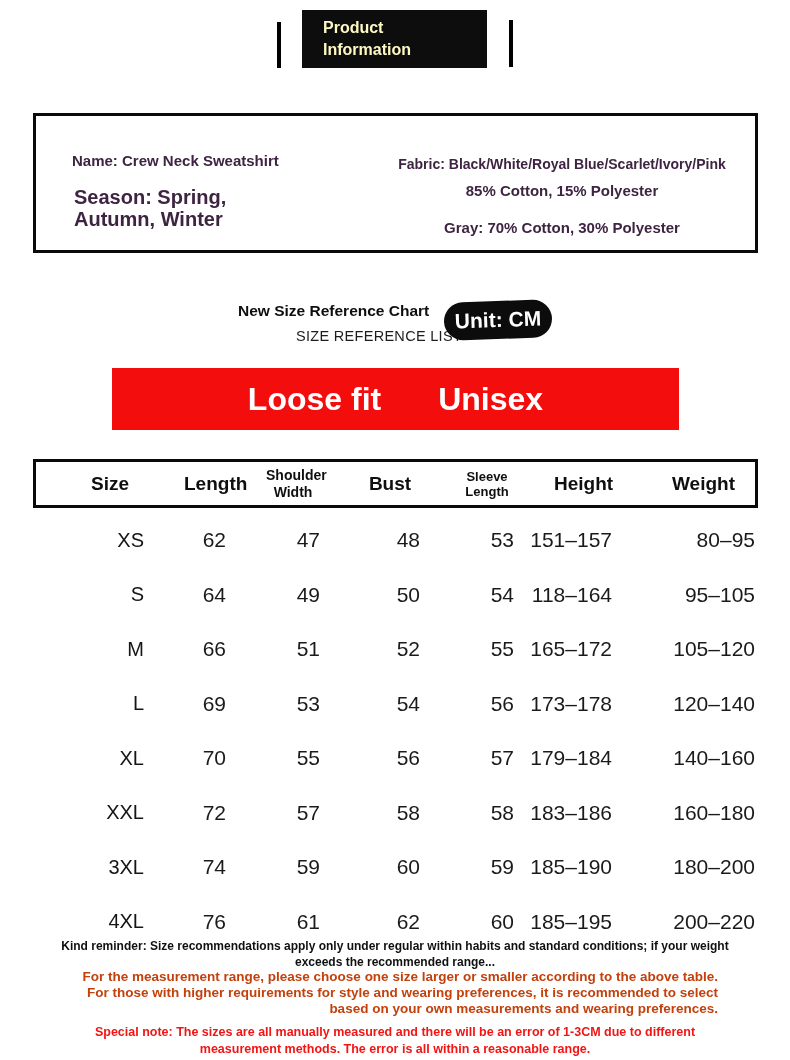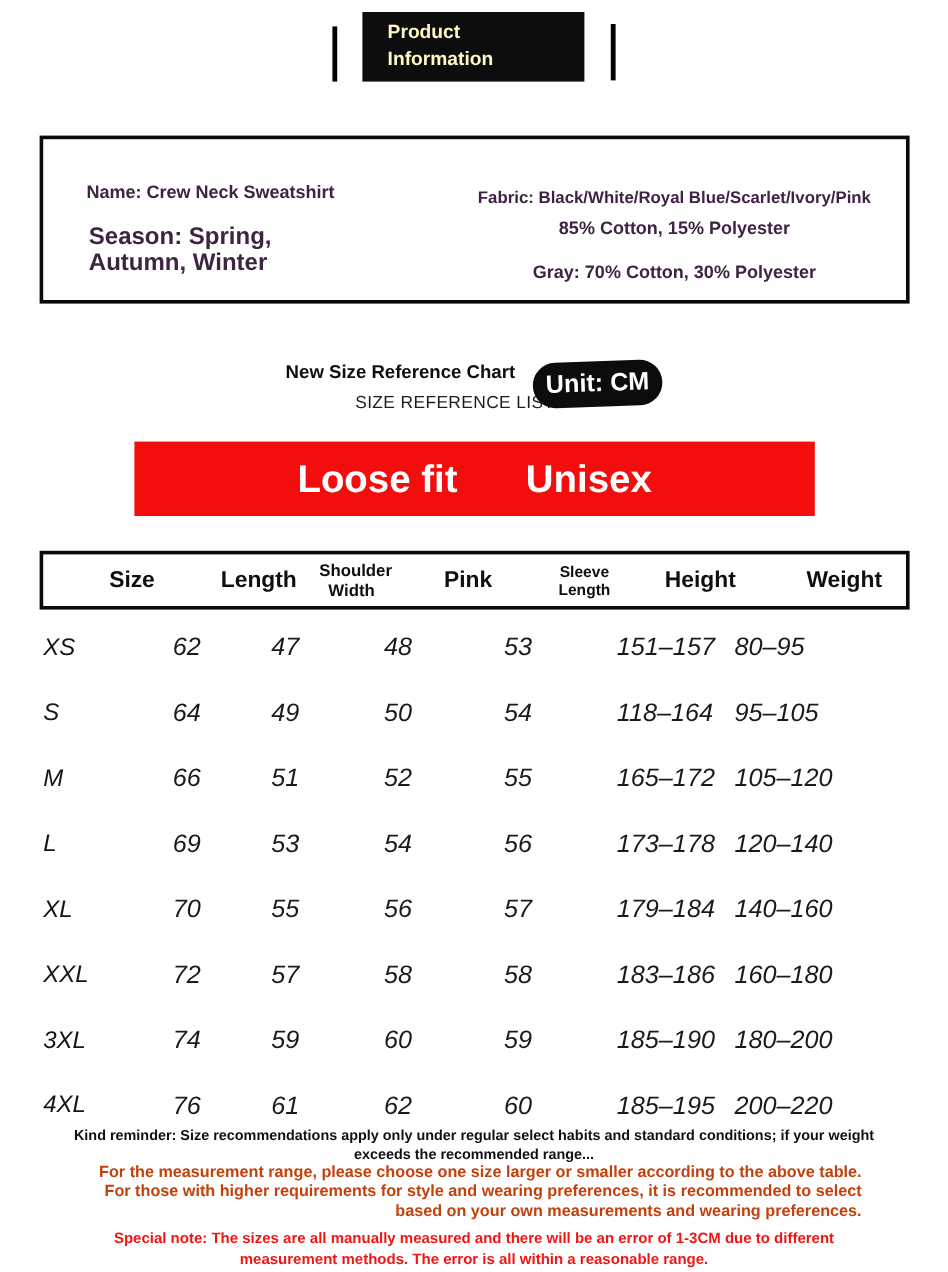--- a/index.html
+++ b/index.html
@@ -61,21 +61,21 @@
     align-items:center;
   }
   .tbl-head .hcell{text-align:center;font-weight:bold;font-size:19px;color:#0f0f0f;margin-left:40px;}
   .tbl-head .hcell.small2{font-size:14px;line-height:1.15;}
   .tbl-head .hcell.small1{font-size:13px;}
   .tbl-body{
     left:36px;top:513px;width:719px;
     display:grid;grid-template-columns:108px 82px 94px 100px 94px 98px 143px;
     grid-auto-rows:54.5px;align-items:center;
   }
-  .tbl-body .cell{text-align:left;font-size:21px;color:#1a1a1a;white-space:nowrap;font-style:italic;}
+  .tbl-body .cell{text-align:right;font-size:21px;color:#1a1a1a;white-space:nowrap;}
   .tbl-body .cell.sz{font-size:20px;color:#151515;}
 
   
   .note-kind{
     left:45px;top:939px;width:700px;text-align:center;
     font-size:12px;font-weight:bold;color:#101010;line-height:1.3;
   }
   .note-measure{
     left:73px;top:969px;width:645px;text-align:right;
     font-size:13.5px;font-weight:bold;color:#c2410c;line-height:1.2;
@@ -113,21 +113,21 @@
 
 <div class="abs fit-banner">
   <span>Loose fit</span>
   <span>Unisex</span>
 </div>
 
 <div class="abs tbl-head">
   <div class="hcell">Size</div>
   <div class="hcell">Length</div>
   <div class="hcell small2">Shoulder Width</div>
-  <div class="hcell">Pink</div>
+  <div class="hcell">Bust</div>
   <div class="hcell small1">Sleeve Length</div>
   <div class="hcell">Height</div>
   <div class="hcell">Weight</div>
 </div>
 
 <div class="abs tbl-body">
   <div class="cell sz">XS</div>
   <div class="cell">62</div>
   <div class="cell">47</div>
   <div class="cell">48</div>
@@ -185,15 +185,15 @@
 
   <div class="cell sz">4XL</div>
   <div class="cell">76</div>
   <div class="cell">61</div>
   <div class="cell">62</div>
   <div class="cell">60</div>
   <div class="cell">185–195</div>
   <div class="cell">200–220</div>
 </div>
 
-<div class="abs note-kind">Kind reminder: Size recommendations apply only under regular select habits and standard conditions; if your weight exceeds the recommended range...</div>
+<div class="abs note-kind">Kind reminder: Size recommendations apply only under regular within habits and standard conditions; if your weight exceeds the recommended range...</div>
 <div class="abs note-measure">For the measurement range, please choose one size larger or smaller according to the above table. For those with higher requirements for style and wearing preferences, it is recommended to select based on your own measurements and wearing preferences.</div>
 <div class="abs note-special">Special note: The sizes are all manually measured and there will be an error of 1-3CM due to different measurement methods. The error is all within a reasonable range.</div>
 
 </body></html>

